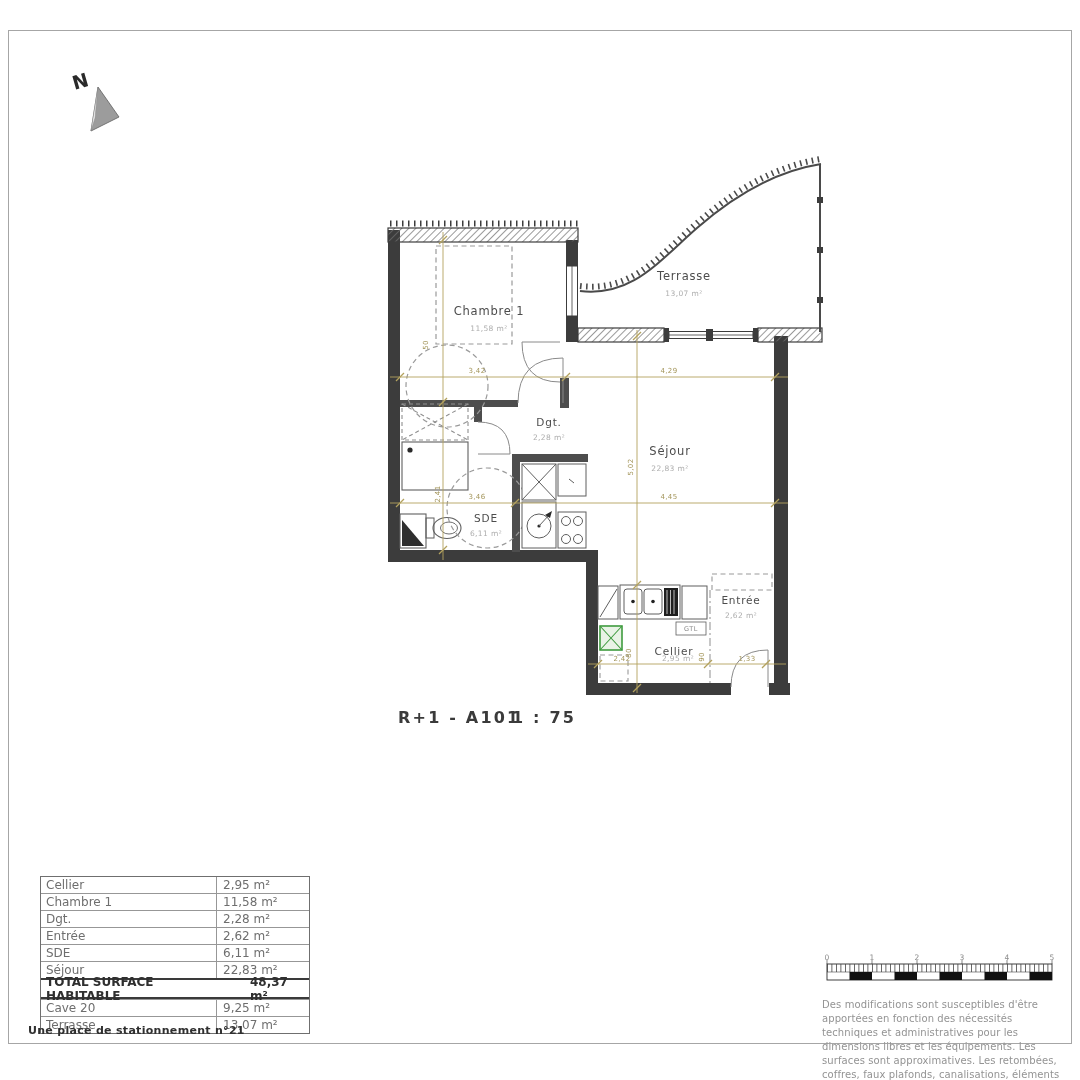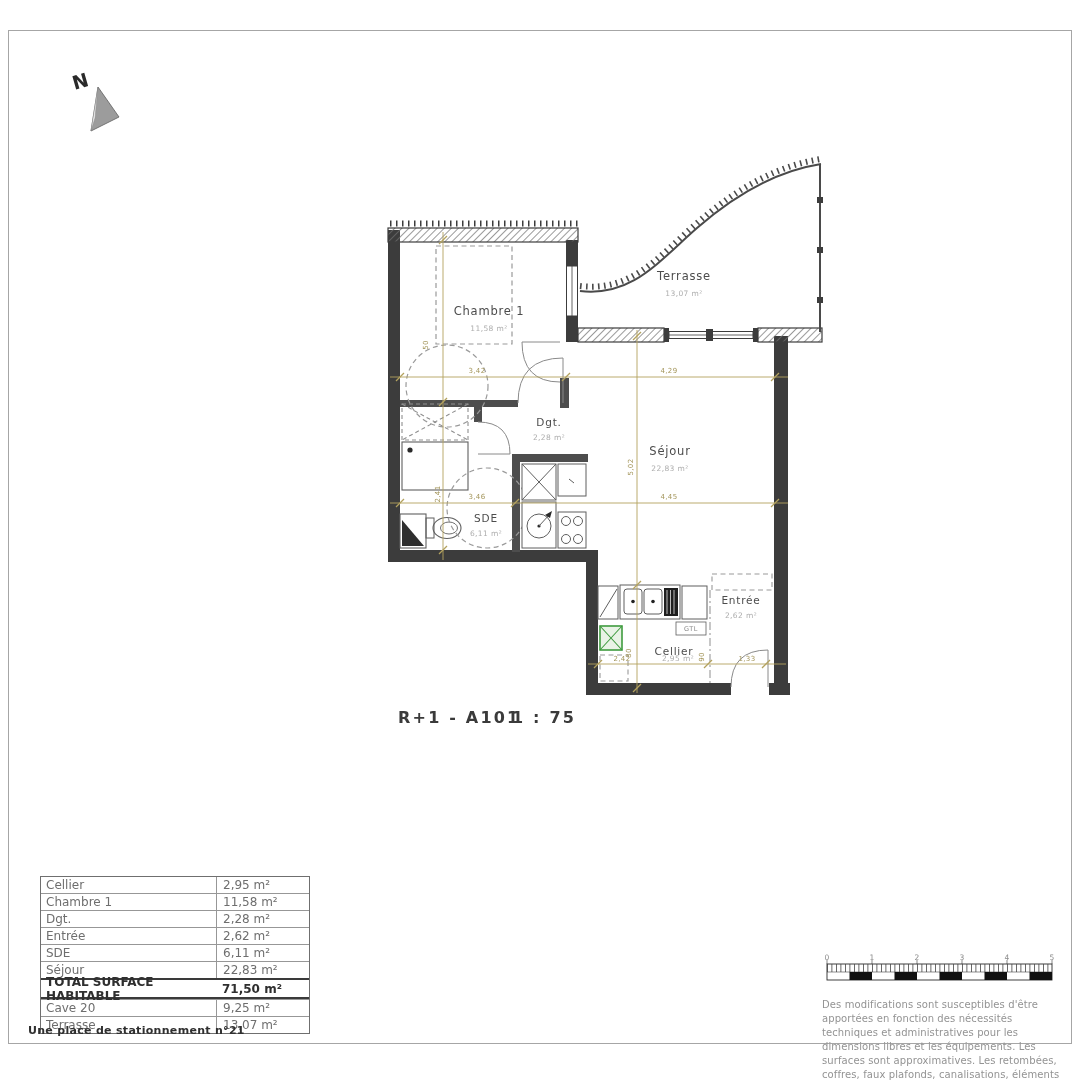--- a/index.html
+++ b/index.html
@@ -14,21 +14,21 @@
   .gtl-label{fill:#8a8a8a;font-size:6.5px;letter-spacing:.5px;}
   .sheet-title{fill:#3a3a3a;font-size:16px;font-weight:bold;letter-spacing:2.2px;}
   .tick-num{fill:#8a8a8a;font-size:7.5px;}
   
   .area-table{position:absolute;left:40px;top:876px;width:268px;border:1.3px solid #6f6f6f;
               color:#6e6e6e;font-size:12px;background:#fff;}
   .tr{display:flex;height:16px;align-items:center;border-top:1px solid #979797;}
   .tr:first-child{border-top:none;}
   .tl{width:170px;padding-left:5px;border-right:1px solid #979797;height:100%;display:flex;align-items:center;}
   .tv{flex:1;padding-left:6px;}
-  .tr.total{font-weight:bold;color:#2f2f2f;border-top:2px solid #3a3a3a;border-bottom:2px solid #3a3a3a;height:17px;}
+  .tr.total{font-weight:bold;color:#2f2f2f;border-top:2px solid #3a3a3a;border-bottom:2px solid #3a3a3a;height:17px;gap:28px;}
   .tr.total .tl{border-right:none;}
   .parking-note{position:absolute;left:28px;top:1024px;font-size:11px;font-weight:bold;color:#2f2f2f;letter-spacing:.3px;}
   .disclaimer{position:absolute;left:822px;top:998px;width:242px;font-size:10px;line-height:1.4;
               color:#939393;letter-spacing:.1px;}
 </style>
 </head>
 <body>
 
 <div class="page">
 
@@ -284,21 +284,21 @@
     <div class="tr">
       <div class="tl">SDE</div>
       <div class="tv">6,11 m²</div>
     </div>
     <div class="tr">
       <div class="tl">Séjour</div>
       <div class="tv">22,83 m²</div>
     </div>
     <div class="tr total">
       <div class="tl">TOTAL SURFACE HABITABLE</div>
-      <div class="tv">71,50 m²</div>
+      <div class="tv">48,37 m²</div>
     </div>
     <div class="tr">
       <div class="tl">Cave 20</div>
       <div class="tv">9,25 m²</div>
     </div>
     <div class="tr">
       <div class="tl">Terrasse</div>
       <div class="tv">13,07 m²</div>
     </div>
   </div>

